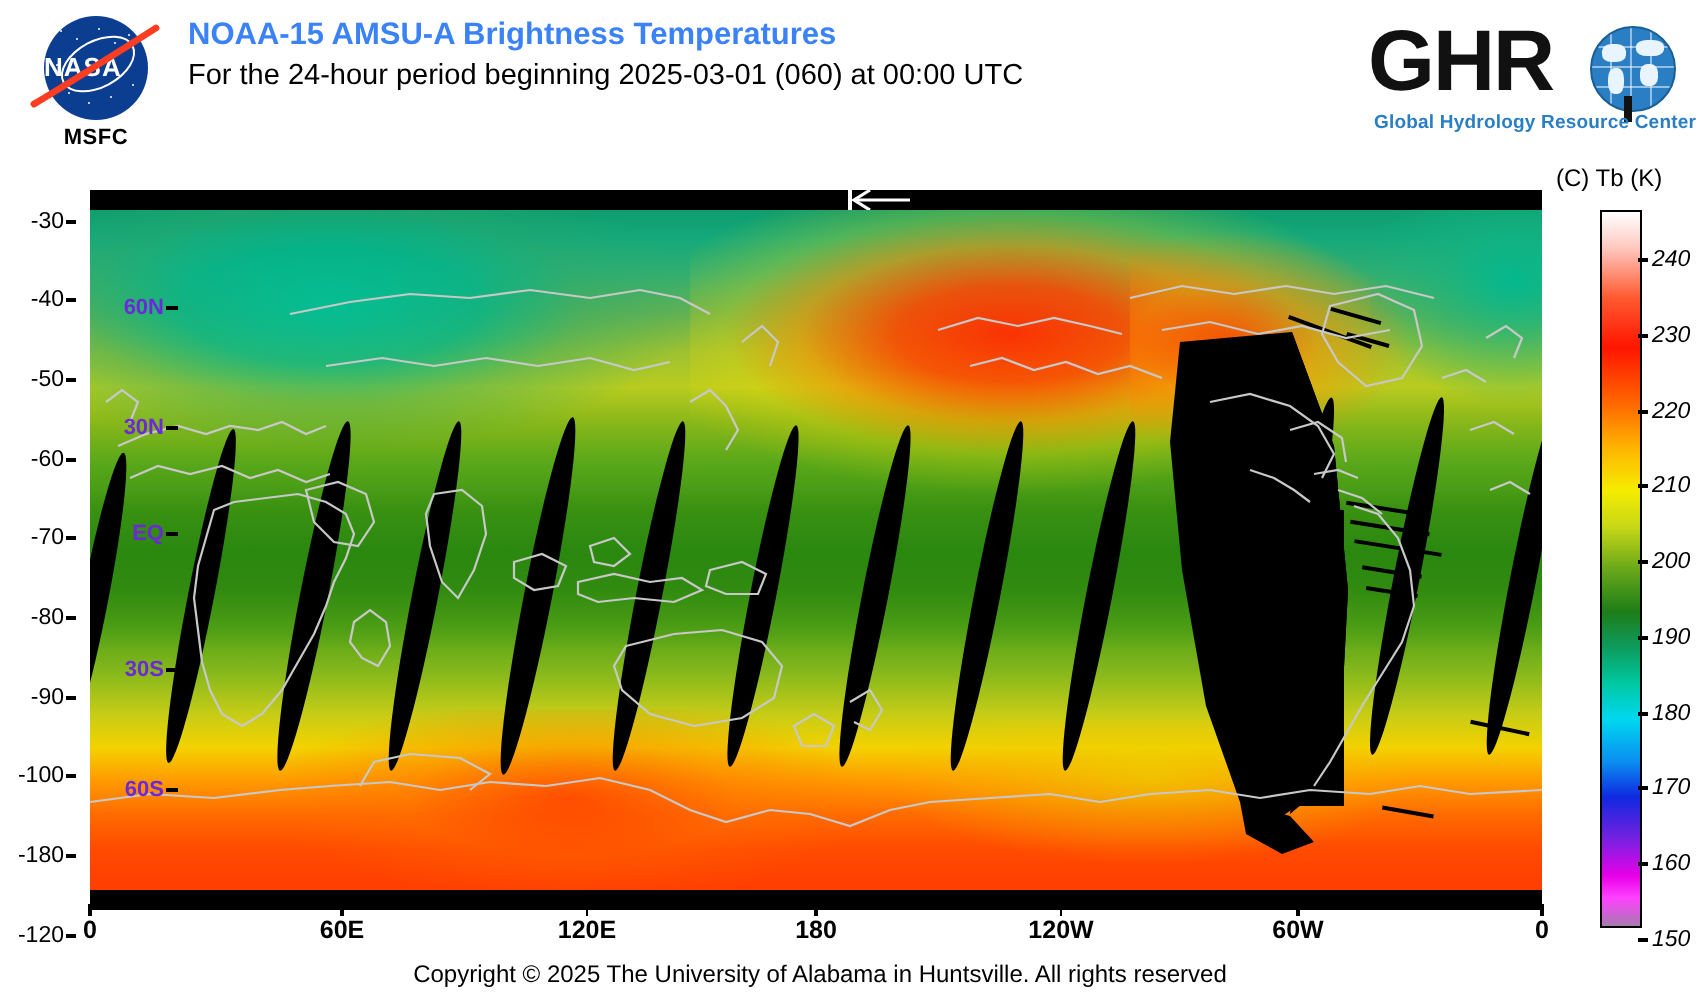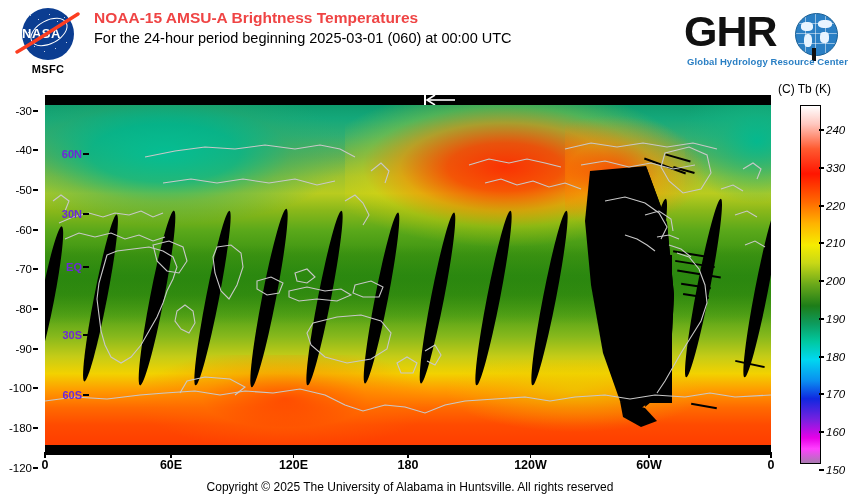--- a/index.html
+++ b/index.html
@@ -18,21 +18,21 @@
   .nasa-star{position:absolute;background:#fff;width:1.3px;height:1.3px;border-radius:50%;}
   .nasa-orbit{position:absolute;left:7px;top:12px;width:38px;height:22px;border:1.2px solid #fff;
     border-radius:50%;transform:rotate(-28deg);}
   .nasa-text{position:absolute;left:0;top:18px;width:36px;text-align:left;color:#fff;
     font-size:13px;font-weight:bold;letter-spacing:0.5px;font-family:"Liberation Sans",sans-serif;}
   .nasa-swoosh{position:absolute;left:2px;top:6px;width:72px;height:44px;}
   .msfc-label{position:absolute;left:0;top:57px;width:76px;text-align:center;
     font-size:11px;font-weight:bold;color:#000;letter-spacing:0.3px;}
 
   .titles{position:absolute;left:94px;top:8px;width:580px;}
-  .title-main{font-size:15.5px;font-weight:bold;color:#ef4444;line-height:20px;white-space:nowrap;}
+  .title-main{font-size:15.5px;font-weight:bold;color:#3b82f6;line-height:20px;white-space:nowrap;}
   .title-sub{font-size:14.5px;color:#000;line-height:21px;white-space:nowrap;}
 
   
   .ghrc{position:absolute;left:684px;top:8px;width:166px;height:66px;}
   .ghrc-text{position:absolute;left:0;top:0;font-size:43px;font-weight:bold;color:#111;
     letter-spacing:-1px;font-family:"Liberation Sans",sans-serif;line-height:46px;}
   .ghrc-globe{position:absolute;left:111px;top:5px;width:41px;height:41px;border-radius:50%;
     background:#2a7fc4;overflow:hidden;border:1px solid #1a5f94;}
   .ghrc-globe .grat{position:absolute;background:rgba(255,255,255,.5);}
   .ghrc-globe .land{position:absolute;background:#e8f4ff;border-radius:40%;}
@@ -314,21 +314,21 @@
   <div class="cb-l" style="top:184px;"><span>-50</span><i></i></div>
   <div class="cb-l" style="top:224px;"><span>-60</span><i></i></div>
   <div class="cb-l" style="top:263px;"><span>-70</span><i></i></div>
   <div class="cb-l" style="top:303px;"><span>-80</span><i></i></div>
   <div class="cb-l" style="top:343px;"><span>-90</span><i></i></div>
   <div class="cb-l" style="top:382px;"><span>-100</span><i></i></div>
   <div class="cb-l" style="top:422px;"><span>-180</span><i></i></div>
   <div class="cb-l" style="top:462px;"><span>-120</span><i></i></div>
 
   <div class="cb-r" style="top:124px;"><i></i><span>240</span></div>
-  <div class="cb-r" style="top:162px;"><i></i><span>330</span></div>
+  <div class="cb-r" style="top:162px;"><i></i><span>230</span></div>
   <div class="cb-r" style="top:200px;"><i></i><span>220</span></div>
   <div class="cb-r" style="top:237px;"><i></i><span>210</span></div>
   <div class="cb-r" style="top:275px;"><i></i><span>200</span></div>
   <div class="cb-r" style="top:313px;"><i></i><span>190</span></div>
   <div class="cb-r" style="top:351px;"><i></i><span>180</span></div>
   <div class="cb-r" style="top:388px;"><i></i><span>170</span></div>
   <div class="cb-r" style="top:426px;"><i></i><span>160</span></div>
   <div class="cb-r" style="top:464px;"><i></i><span>150</span></div>
 
 </div>

